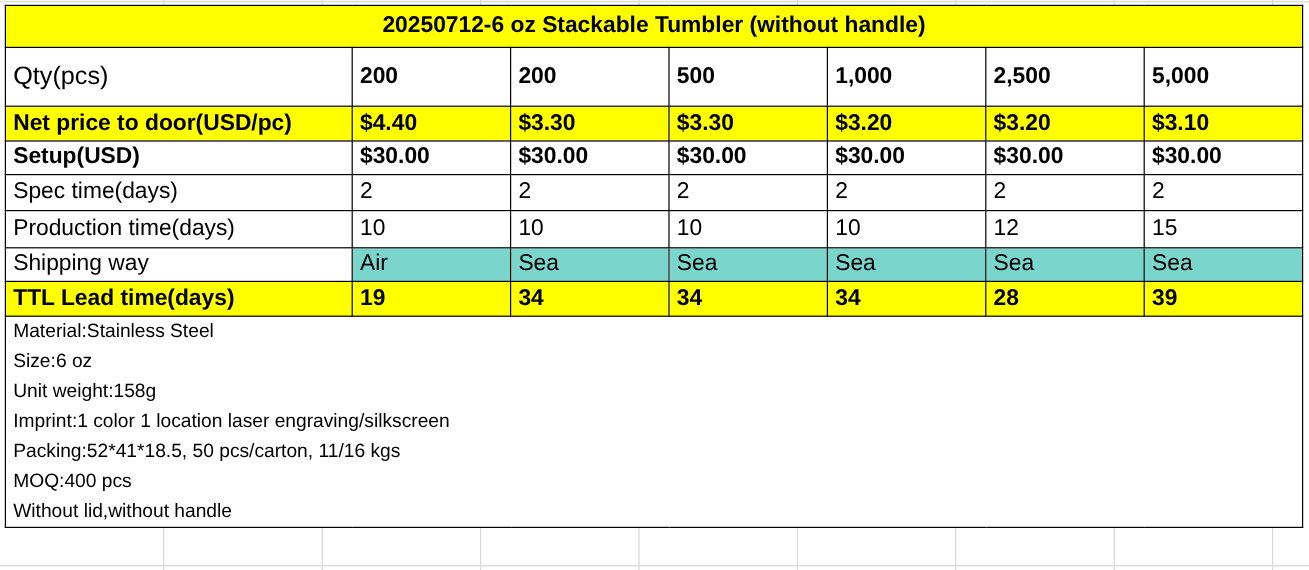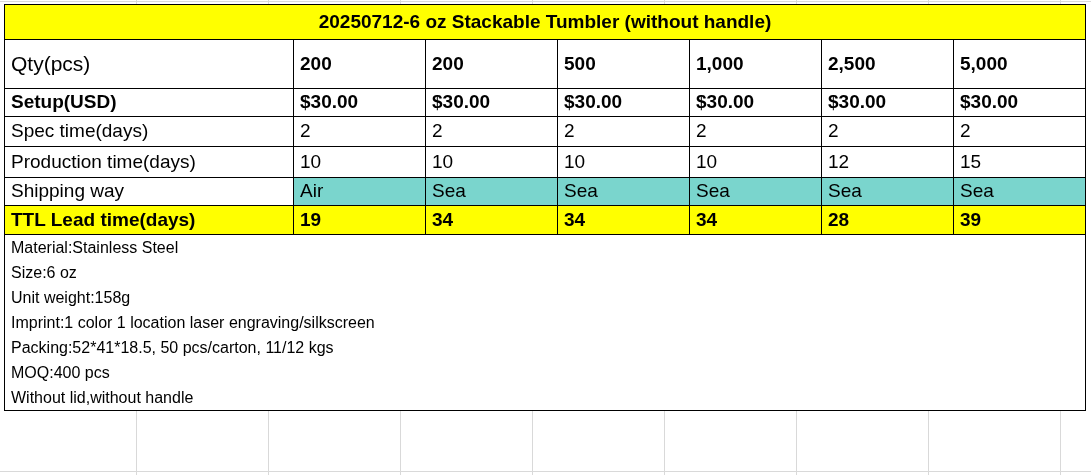--- a/index.html
+++ b/index.html
@@ -144,20 +144,29 @@
       <tr class="r-qty">
         <td class="row-label">Qty(pcs)</td>
         <td class="row-value">200</td>
         <td class="row-value">200</td>
         <td class="row-value">500</td>
         <td class="row-value">1,000</td>
         <td class="row-value">2,500</td>
         <td class="row-value">5,000</td>
       </tr>
 
+      <tr class="r-netprice">
+        <td class="row-label">Net price to door(USD/pc)</td>
+        <td class="row-value">$4.40</td>
+        <td class="row-value">$3.30</td>
+        <td class="row-value">$3.30</td>
+        <td class="row-value">$3.20</td>
+        <td class="row-value">$3.20</td>
+        <td class="row-value">$3.10</td>
+      </tr>
 
       <tr class="r-setup">
         <td class="row-label">Setup(USD)</td>
         <td class="row-value">$30.00</td>
         <td class="row-value">$30.00</td>
         <td class="row-value">$30.00</td>
         <td class="row-value">$30.00</td>
         <td class="row-value">$30.00</td>
         <td class="row-value">$30.00</td>
       </tr>
@@ -202,20 +211,20 @@
         <td class="row-value">28</td>
         <td class="row-value">39</td>
       </tr>
 
       <tr class="r-notes">
         <td class="notes-cell" colspan="7">
           <div class="note-line">Material:Stainless Steel</div>
           <div class="note-line">Size:6 oz</div>
           <div class="note-line">Unit weight:158g</div>
           <div class="note-line">Imprint:1 color 1 location laser engraving/silkscreen</div>
-          <div class="note-line">Packing:52*41*18.5, 50 pcs/carton, 11/12 kgs</div>
+          <div class="note-line">Packing:52*41*18.5, 50 pcs/carton, 11/16 kgs</div>
           <div class="note-line">MOQ:400 pcs</div>
           <div class="note-line">Without lid,without handle</div>
         </td>
       </tr>
     </tbody>
   </table>
 </div>
 
 </body></html>

